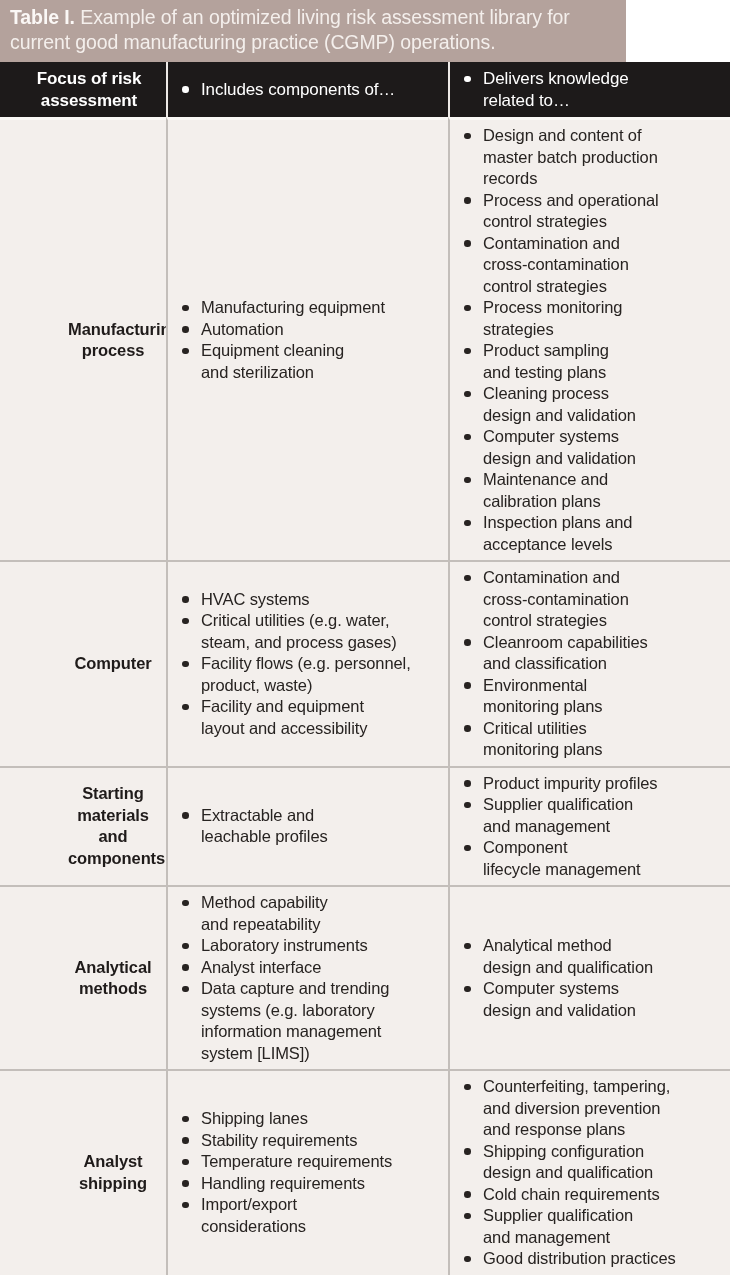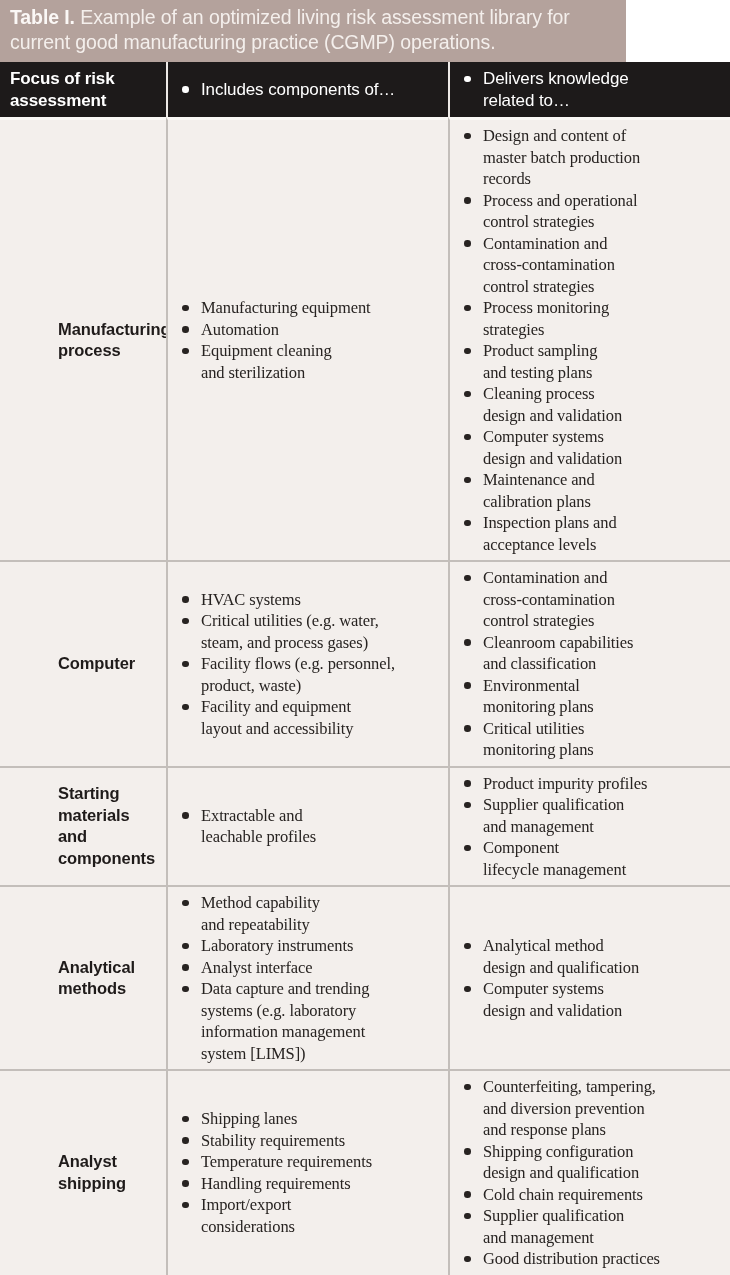--- a/index.html
+++ b/index.html
@@ -34,21 +34,21 @@
     background: #f3efec;
     display: flex;
     flex-direction: column;
     justify-content: center;
     padding: 5px 2px 5px 0;
     box-sizing: border-box;
     color: #272321;
     font-size: 16.5px;
     line-height: 21.5px;
   }
-  .c1 { padding-left: 10px; padding-right: 8px; }
+  .c1 { padding-left: 20px; padding-right: 8px; text-align: center; }
   .c2, .c3 { border-left: 2px solid #c3beba; }
 
   .row .cell { border-top: 2px solid #c3beba; }
   .row.first .cell { border-top: 3px solid #faf8f6; }
   .row.last  .cell { border-bottom: 2px solid #c3beba; }
 
   
   .header .cell {
     background: #1d1a1a;
     color: #ffffff;
@@ -88,21 +88,20 @@
   }
   ul.bullets {
     list-style: none;
     margin: 0;
     padding: 0;
   }
   ul.bullets li {
     position: relative;
     padding-left: 33px;
     white-space: pre-line;
-    font-family: Liberation Serif, serif;
   }
   ul.bullets li::before {
     content: "";
     position: absolute;
     left: 14px;
     top: 7.5px;
     width: 6.5px;
     height: 6.5px;
     border-radius: 50%;
     background: #272321;

